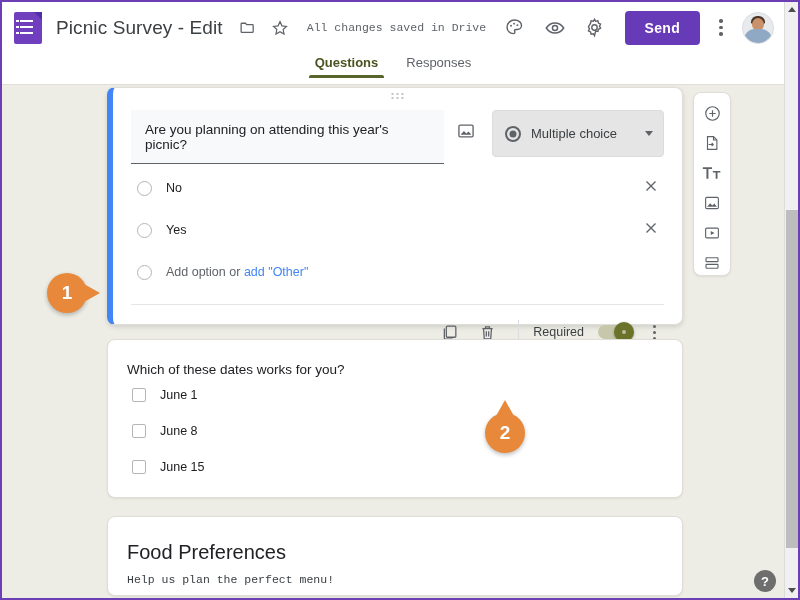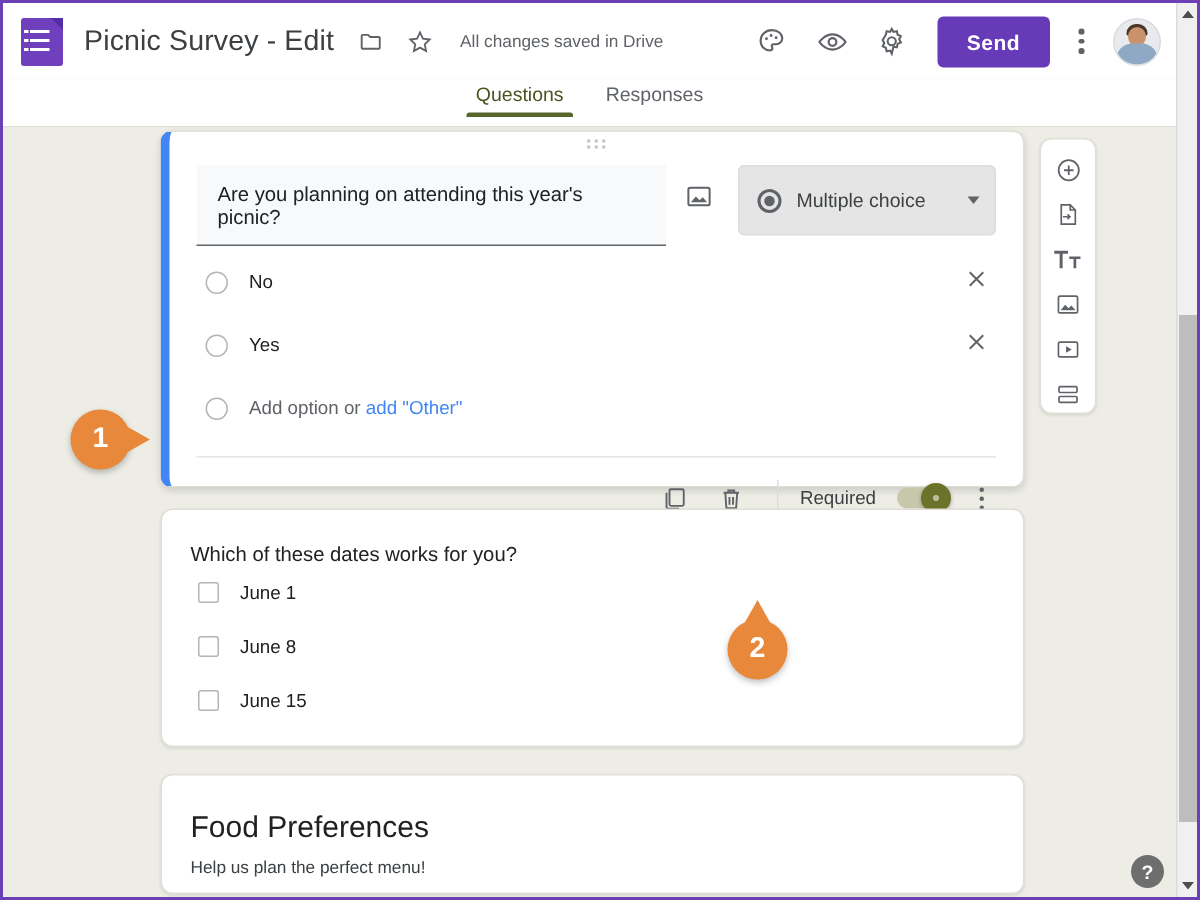--- a/index.html
+++ b/index.html
@@ -54,21 +54,21 @@
     white-space: nowrap; letter-spacing: .1px;
   }
   .hdr-icon {
     width: 26px; height: 26px;
     display: flex; align-items: center; justify-content: center;
     color: #5f6368; flex: none;
   }
   .hdr-icon svg { display: block; }
   .save-status {
     font-size: 11.5px; color: #5f6368;
-    white-space: nowrap; margin-left: 14px;
+    white-space: nowrap; margin-left: 14px; font-family: Liberation Mono, monospace;
   }
   .hdr-spacer { flex: 1 1 auto; }
   .hdr-action {
     width: 40px; height: 40px;
     display: flex; align-items: center; justify-content: center;
     color: #5f6368; flex: none;
   }
   .send-btn {
     background: #673ab7; color: #fff;
     font-size: 14px; font-weight: bold;
@@ -120,21 +120,21 @@
     background: #fff;
     display: flex; justify-content: center; align-items: flex-start;
     border-bottom: 1px solid #e0e0d8;
   }
   .tab {
     font-size: 13px; color: #5f6368;
     padding: 2px 14px 8px 14px;
     position: relative; cursor: pointer;
     white-space: nowrap;
   }
-  .tab.active { color: #4b5320; font-weight: normal; }
+  .tab.active { color: #4b5320; font-weight: bold; }
   .tab.active::after {
     content: ""; position: absolute;
     left: 8px; right: 8px; bottom: 0;
     height: 3px; background: #57642a; border-radius: 2px 2px 0 0;
   }
 
   
   .canvas {
     position: absolute; top: 84px; left: 0;
     width: 782px; height: 512px;
@@ -265,21 +265,21 @@
   .cb-row { display: flex; align-items: center; padding: 0 0 0 24px; height: 36px; }
   .cb-box {
     width: 14px; height: 14px; border-radius: 2px;
     border: 1.5px solid #b5b5b5; flex: none; margin-right: 14px;
   }
   .cb-text { font-size: 12.5px; color: #202124; }
 
   
   #card3 { left: 105px; top: 430px; width: 576px; height: 80px; }
   .sec-title { font-size: 20px; color: #202124; padding: 24px 0 0 19px; }
-  .sec-desc { font-size: 11.5px; color: #3c4043; padding: 9px 0 0 19px; }
+  .sec-desc { font-size: 11.5px; color: #3c4043; padding: 9px 0 0 19px; font-family: Liberation Mono, monospace; }
 
   
   .palette {
     position: absolute; left: 691px; top: 6px;
     width: 38px; height: 184px;
     background: #fff; border: 1px solid #dfdfd8;
     border-radius: 8px;
     display: flex; flex-direction: column; align-items: center;
     padding-top: 9px; gap: 8px;
     box-shadow: 0 1px 2px rgba(0,0,0,.08);

